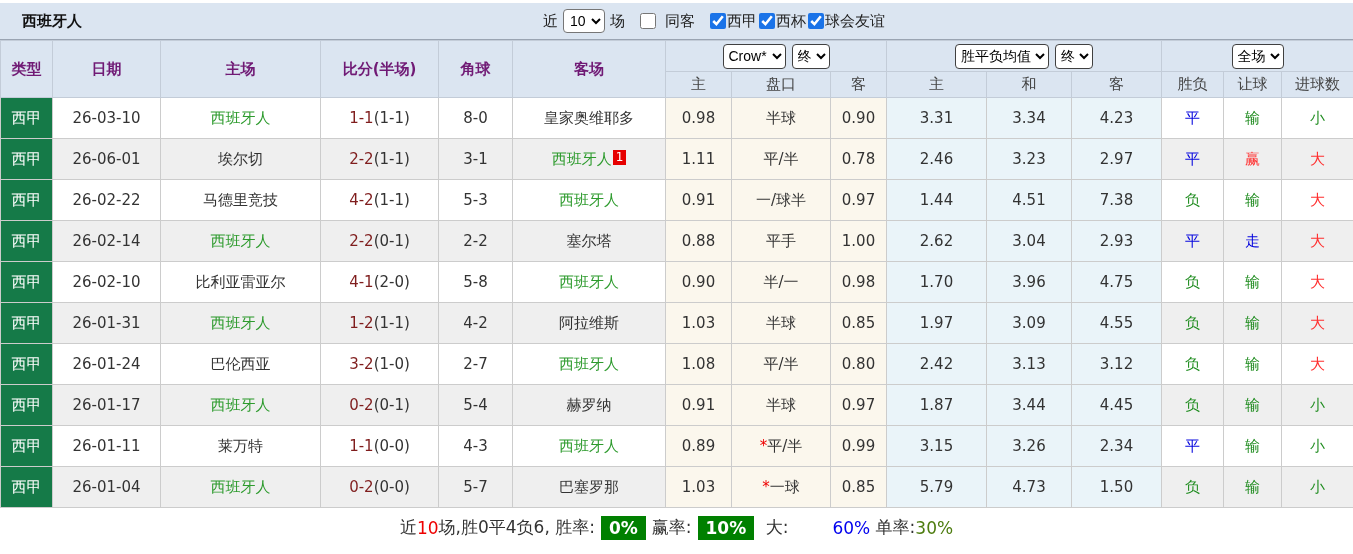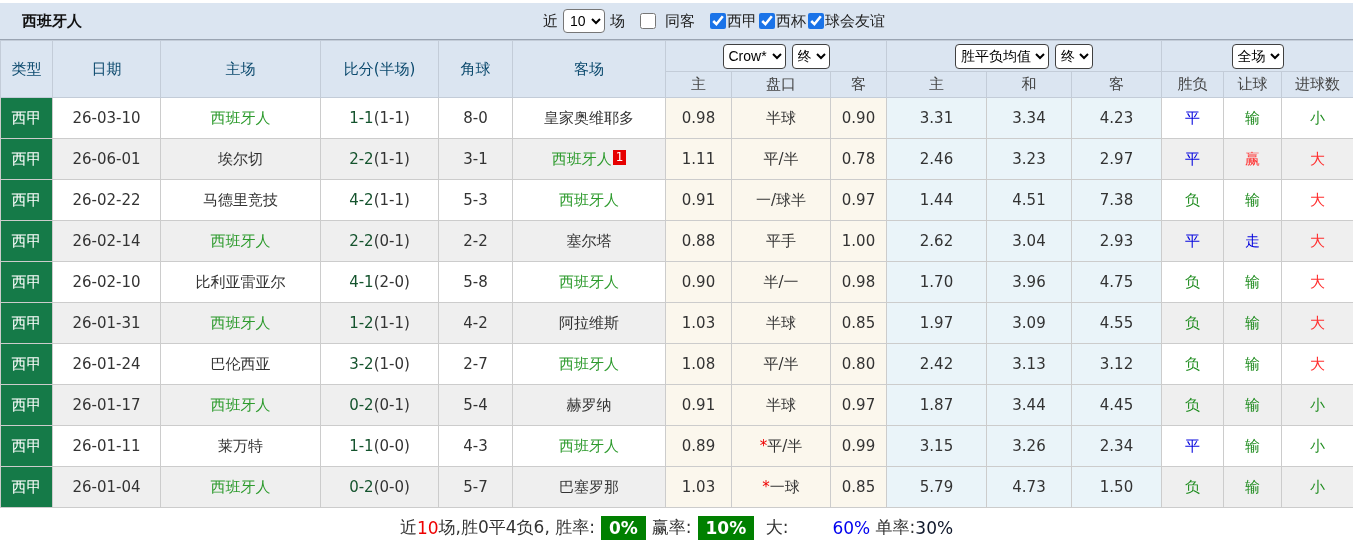--- a/index.html
+++ b/index.html
@@ -19,49 +19,49 @@
   .league-filters { display:flex; align-items:center; margin-left:8px; }
   .league-item { display:flex; align-items:center; cursor:pointer; }
   .league-item input { margin:0 1px 0 2px !important; }
 
   
   table { width:1353px; border-collapse:collapse; table-layout:fixed; }
   th, td { text-align:center; vertical-align:middle; }
   thead th { background:#dbe5f1; border:1px solid #c3ccd8; font-size:15px; }
   tr.dd-row th { height:31px; }
   tr.sub-row th { height:26px; color:#444; font-weight:normal; }
-  tr.dd-row th[rowspan] { font-weight:normal; color:#0c4a6e; }
+  tr.dd-row th[rowspan] { font-weight:bold; color:#701a75; }
   .hdr-select { font-size:14px; height:25px; border:1px solid #404040; border-radius:4px;
                 background:#fff; padding:0 1px; margin:0 3px; }
 
   tbody td { border:1px solid #ccc; height:41px; font-size:15px; color:#333; background:#fff; }
   tbody tr:nth-child(even) td { background:#efefef; }
   tbody td.type-cell { background:#157a48 !important; color:#fff; }
   tbody td.cream { background:#fbf7ed !important; }
   tbody td.lblue { background:#eaf4f9 !important; }
 
   .c-team { color:#2e9b2e; }
   .c-blue { color:#0000dd; }
   .c-green { color:#1f8c1f; }
   .c-red { color:#ff3030; }
-  .score { color:#14532d; }
+  .score { color:#7f1d1d; }
   .half { color:#333; }
   .star { color:#ee0000; }
   .badge { display:inline-block; background:#e60000; color:#fff; font-size:12px;
            line-height:15px; padding:0 3px; margin-left:1px; vertical-align:3px; }
   .badge:empty { display:none; }
   .star:empty { display:none; }
 
   
   .summary { height:39px; display:flex; align-items:center; justify-content:center;
              font-size:17px; color:#333; background:#fff; }
   .summary span { white-space:pre; }
   .sum-red { color:#ee0000; }
   .sum-blue { color:#0000ee;margin-left:44px; }
-  .sum-green { color:#0f172a; }
+  .sum-green { color:#4d7c0f; }
   .badge-green { background:#008000; color:#fff; font-weight:bold; padding:2px 8px; margin:0 6px; }
 </style>
 </head>
 <body>
 
 <div class="title-bar">
   <span class="title">西班牙人</span>
   <div class="controls">
     <span class="lbl">近</span>
     <select>

